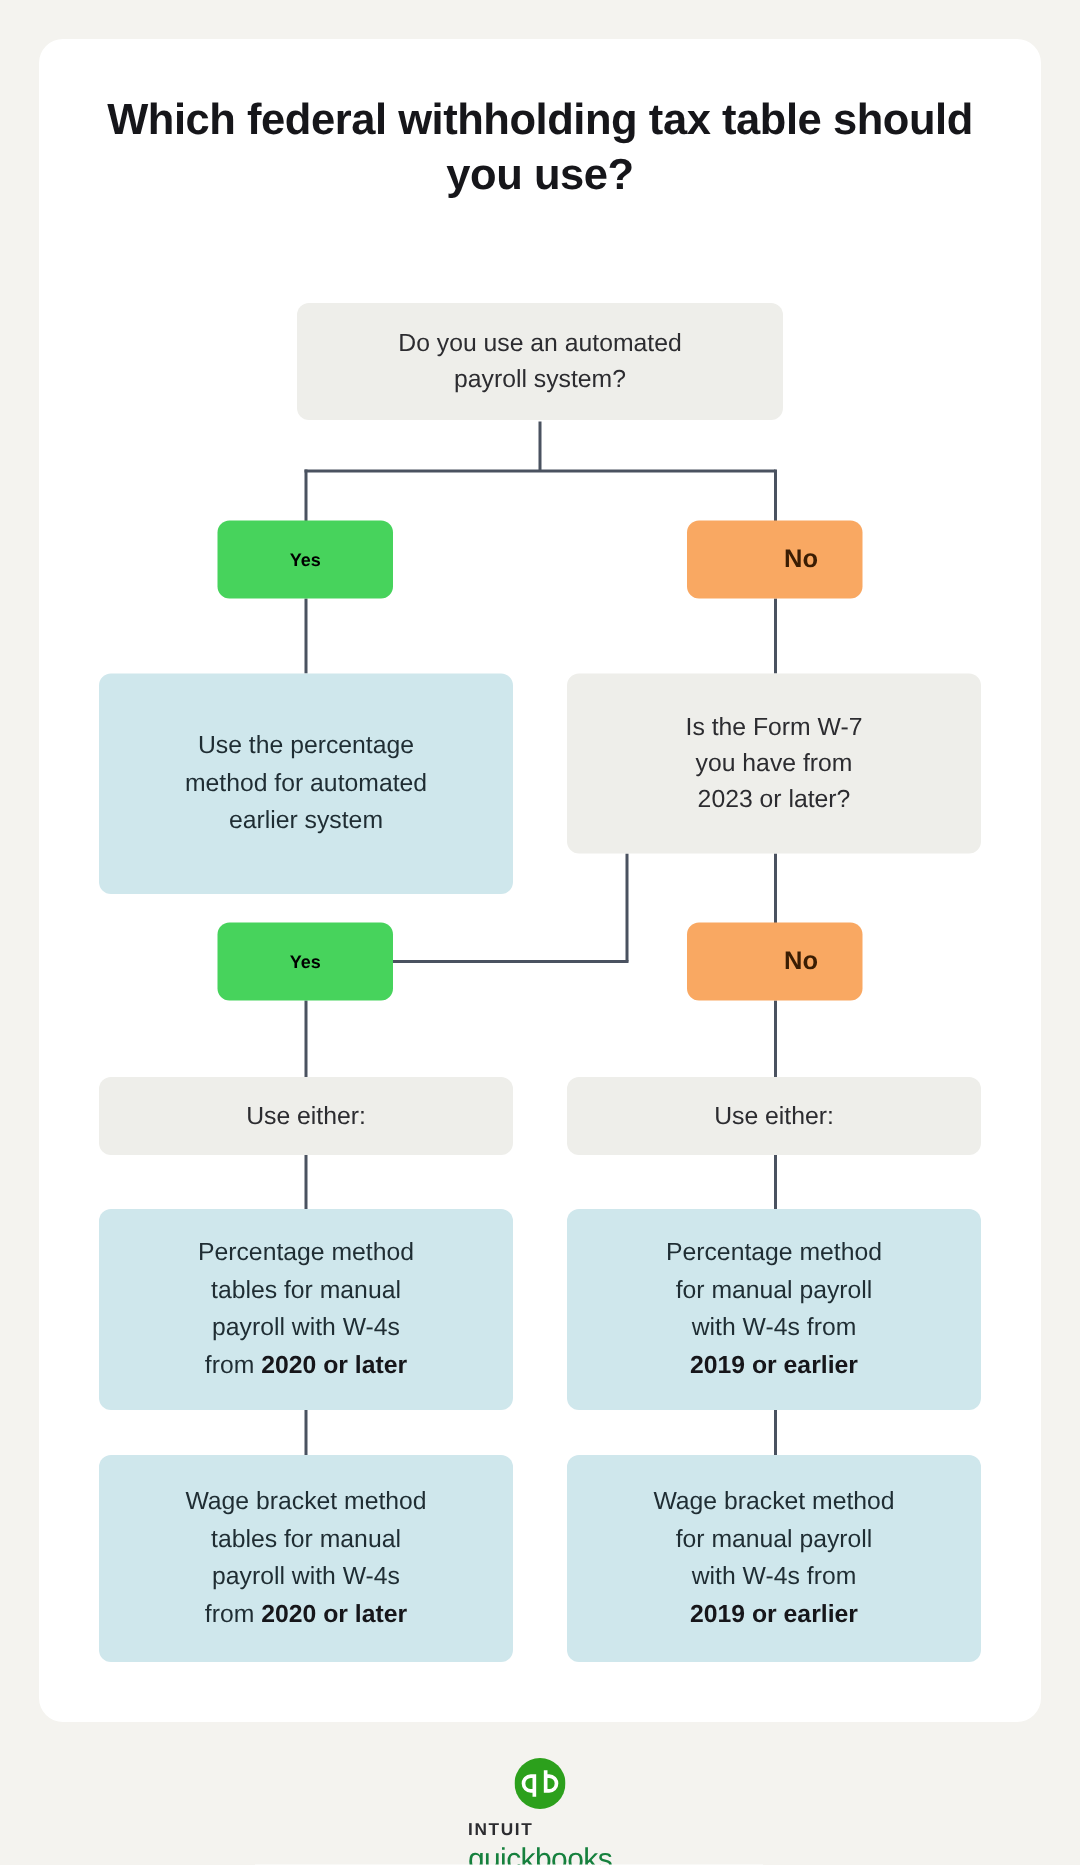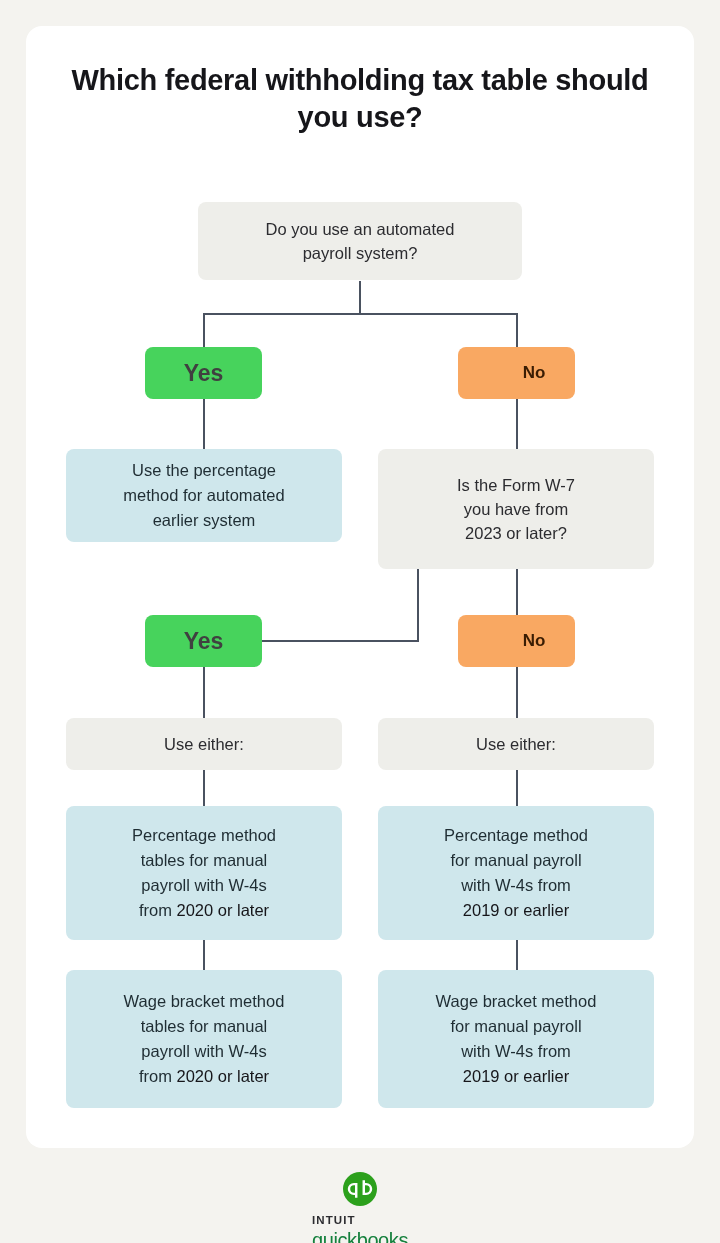--- a/index.html
+++ b/index.html
@@ -63,32 +63,32 @@
     line-height: 24px;
   }
   .node-blue {
     background: #cfe7ec;
     color: #1f2d33;
     font-size: 16.5px;
     line-height: 25px;
   }
   .node-yes {
     background: #47d35c;
-    color: #404040;
-    font-weight: 700;
-    font-size: 23px;
+    color: #000000;
+    font-weight: 700;
+    font-size: 12px;
   }
   .node-no {
     background: #f9a862;
     color: #3a1d03;
     font-weight: 700;
     font-size: 17px;
     padding-left: 35px;
   }
-  .node b { font-weight: 400; color: #16161a; margin-top: 12px; }
+  .node b { font-weight: 700; color: #16161a; margin-top: 12px; }
 
   
   .line {
     position: absolute;
     background: #4a5260;
     z-index: 1;
   }
   .line-v { width: 2px; }
   .line-h { height: 2px; }
 
@@ -171,21 +171,21 @@
   </div>
 
   <div class="node node-yes" style="left:145px; top:347px; width:117px; height:52px;">
     <span class="txt">Yes</span>
   </div>
 
   <div class="node node-no" style="left:458px; top:347px; width:117px; height:52px;">
     <span class="txt">No</span>
   </div>
 
-  <div class="node node-blue" style="left:66px; top:449px; width:276px; height:93px;">
+  <div class="node node-blue" style="left:66px; top:449px; width:276px; height:147px;">
     <span class="txt">
       <span>Use the percentage</span><br>
       <span>method for automated</span><br>
       <span>earlier system</span>
     </span>
   </div>
 
   <div class="node node-grey" style="left:378px; top:449px; width:276px; height:120px;">
     <span class="txt">
       <span>Is the Form W-7</span><br>

